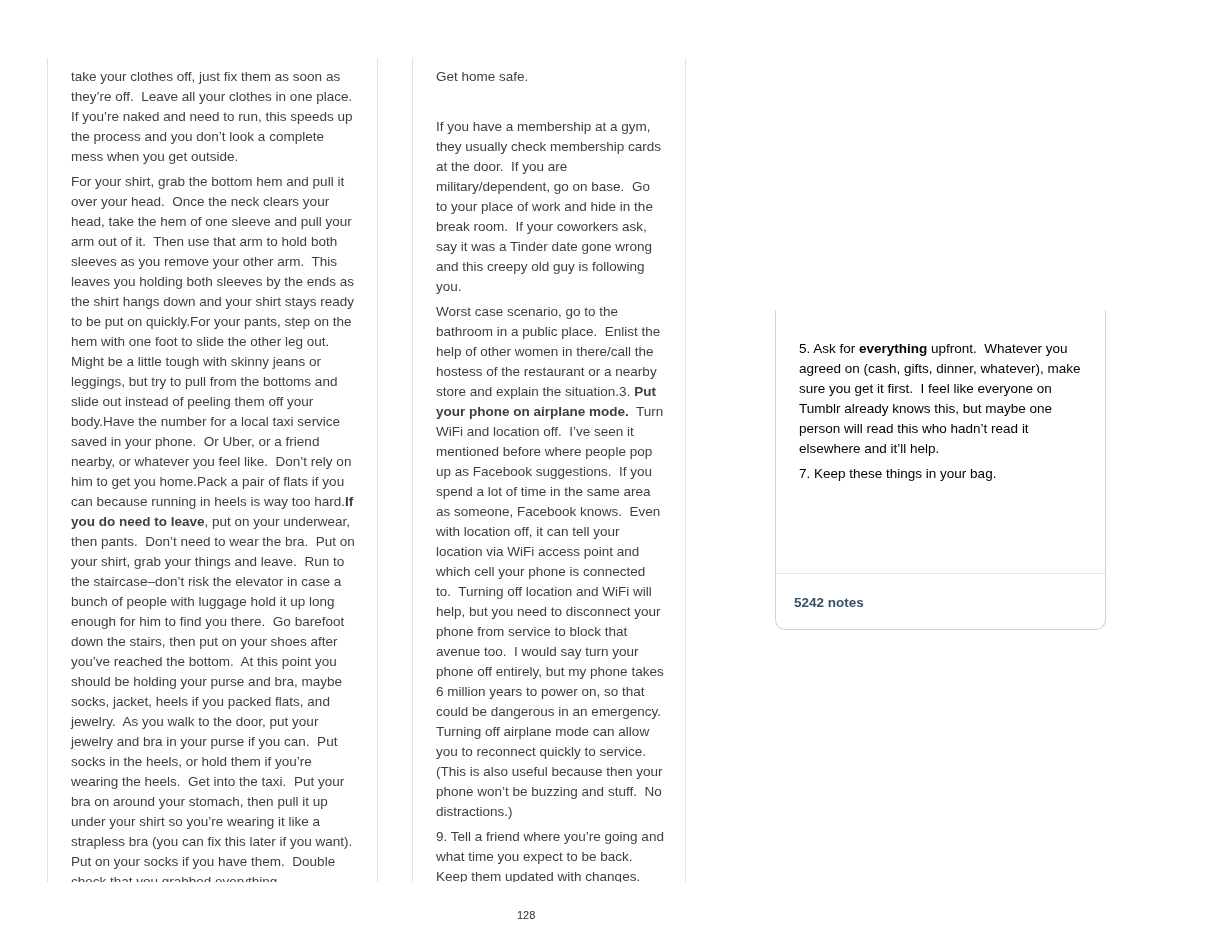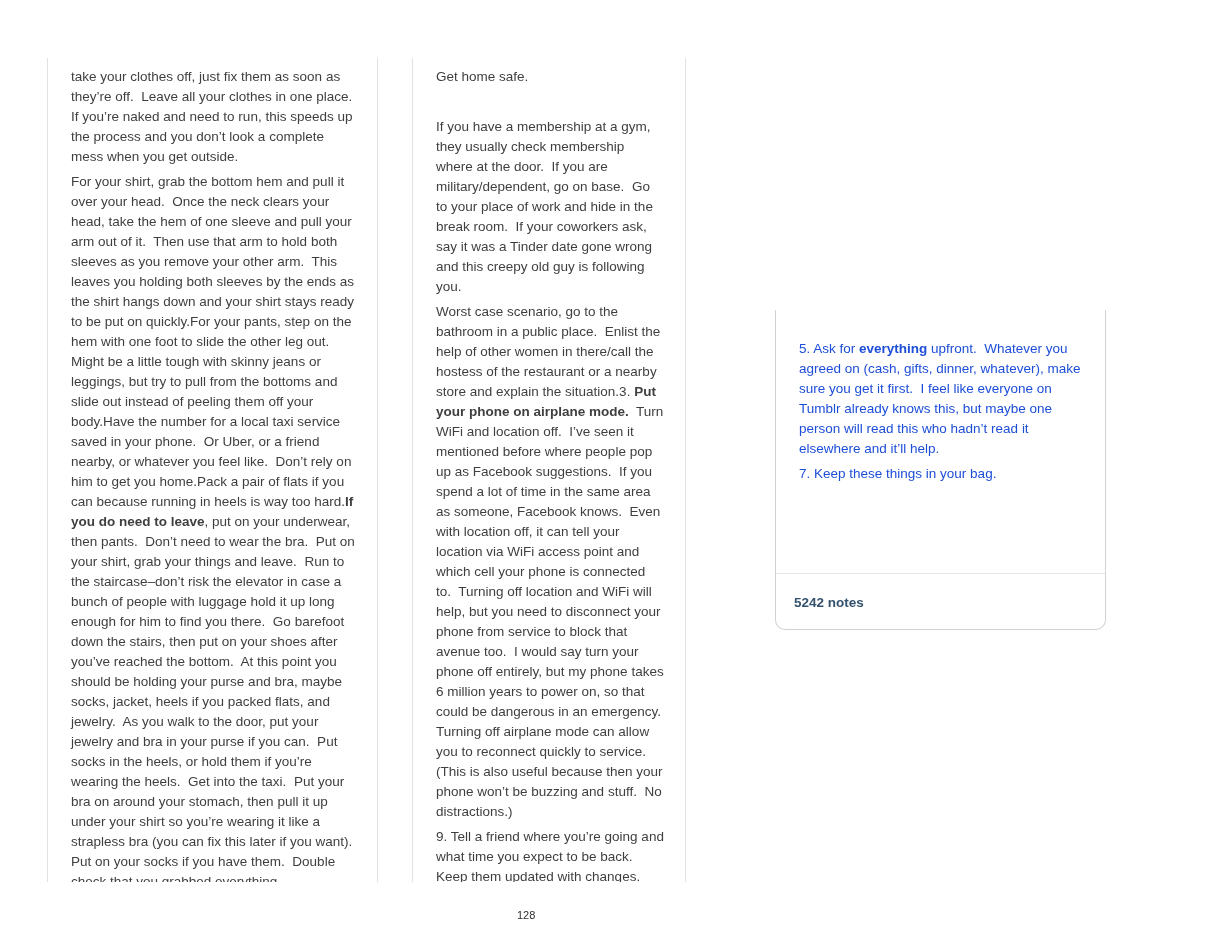--- a/index.html
+++ b/index.html
@@ -43,21 +43,21 @@
     border-radius: 0 0 10px 10px;
     background: #ffffff;
     overflow: hidden;
   }
   .post-card-body {
     box-sizing: border-box;
     height: 263px;
     padding: 24px 18px 0 18px;
     font-size: 13.5px;
     line-height: 20px;
-    color: #1d4ed8;
+    color: #000000;
     overflow: hidden;
   }
   .post-card-footer {
     box-sizing: border-box;
     border-top: 1px solid #e6e6e6;
     height: 45px;
     padding: 19px 18px 0 18px;
   }
   .notes-link {
     color: #34516d;
@@ -80,21 +80,21 @@
 <div class="page-canvas">
 
   <div class="text-col col-left">
     <div class="para"><span>take your clothes off, just fix them as soon as they’re off.  Leave all your clothes in one place.  If you’re naked and need to run, this speeds up the process and you don’t look a complete mess when you get outside.</span></div>
     <div class="para"><span>For your shirt, grab the bottom hem and pull it over your head.  Once the neck clears your head, take the hem of one sleeve and pull your arm out of it.  Then use that arm to hold both sleeves as you remove your other arm.  This leaves you holding both sleeves by the ends as the shirt hangs down and your shirt stays ready to be put on quickly.For your pants, step on the hem with one foot to slide the other leg out.  Might be a little tough with skinny jeans or leggings, but try to pull from the bottoms and slide out instead of peeling them off your body.Have the number for a local taxi service saved in your phone.  Or Uber, or a friend nearby, or whatever you feel like.  Don’t rely on him to get you home.Pack a pair of flats if you can because running in heels is way too hard.</span><span class="b">If you do need to leave</span><span>, put on your underwear, then pants.  Don’t need to wear the bra.  Put on your shirt, grab your things and leave.  Run to the staircase–don’t risk the elevator in case a bunch of people with luggage hold it up long enough for him to find you there.  Go barefoot down the stairs, then put on your shoes after you’ve reached the bottom.  At this point you should be holding your purse and bra, maybe socks, jacket, heels if you packed flats, and jewelry.  As you walk to the door, put your jewelry and bra in your purse if you can.  Put socks in the heels, or hold them if you’re wearing the heels.  Get into the taxi.  Put your bra on around your stomach, then pull it up under your shirt so you’re wearing it like a strapless bra (you can fix this later if you want).  Put on your socks if you have them.  Double check that you grabbed everything.</span></div>
   </div>
 
   <div class="text-col col-mid">
     <div class="para"><span>Get home safe.</span></div>
     <div class="gap"></div>
-    <div class="para"><span>If you have a membership at a gym, they usually check membership where at the door.  If you are military/dependent, go on base.  Go to your place of work and hide in the break room.  If your coworkers ask, say it was a Tinder date gone wrong and this creepy old guy is following you.</span></div>
+    <div class="para"><span>If you have a membership at a gym, they usually check membership cards at the door.  If you are military/dependent, go on base.  Go to your place of work and hide in the break room.  If your coworkers ask, say it was a Tinder date gone wrong and this creepy old guy is following you.</span></div>
     <div class="para"><span>Worst case scenario, go to the bathroom in a public place.  Enlist the help of other women in there/call the hostess of the restaurant or a nearby store and explain the situation.3. </span><span class="b">Put your phone on airplane mode.</span><span>  Turn WiFi and location off.  I’ve seen it mentioned before where people pop up as Facebook suggestions.  If you spend a lot of time in the same area as someone, Facebook knows.  Even with location off, it can tell your location via WiFi access point and which cell your phone is connected to.  Turning off location and WiFi will help, but you need to disconnect your phone from service to block that avenue too.  I would say turn your phone off entirely, but my phone takes 6 million years to power on, so that could be dangerous in an emergency.  Turning off airplane mode can allow you to reconnect quickly to service.  (This is also useful because then your phone won’t be buzzing and stuff.  No distractions.)</span></div>
     <div class="para"><span>9. Tell a friend where you’re going and what time you expect to be back.  Keep them updated with changes.  Even if they don’t respond, having it in writing somewhere can keep you safe if anything happens.  Message me where you’re going if you don’t have anyone else idgaf.</span></div>
   </div>
 
   <div class="post-card">
     <div class="post-card-body">
       <div class="para"><span>5. Ask for </span><span class="b">everything</span><span> upfront.  Whatever you agreed on (cash, gifts, dinner, whatever), make sure you get it first.  I feel like everyone on Tumblr already knows this, but maybe one person will read this who hadn’t read it elsewhere and it’ll help.</span></div>
       <div class="para"><span>7. Keep these things in your bag.</span></div>
       <div class="gap"></div>
     </div>

